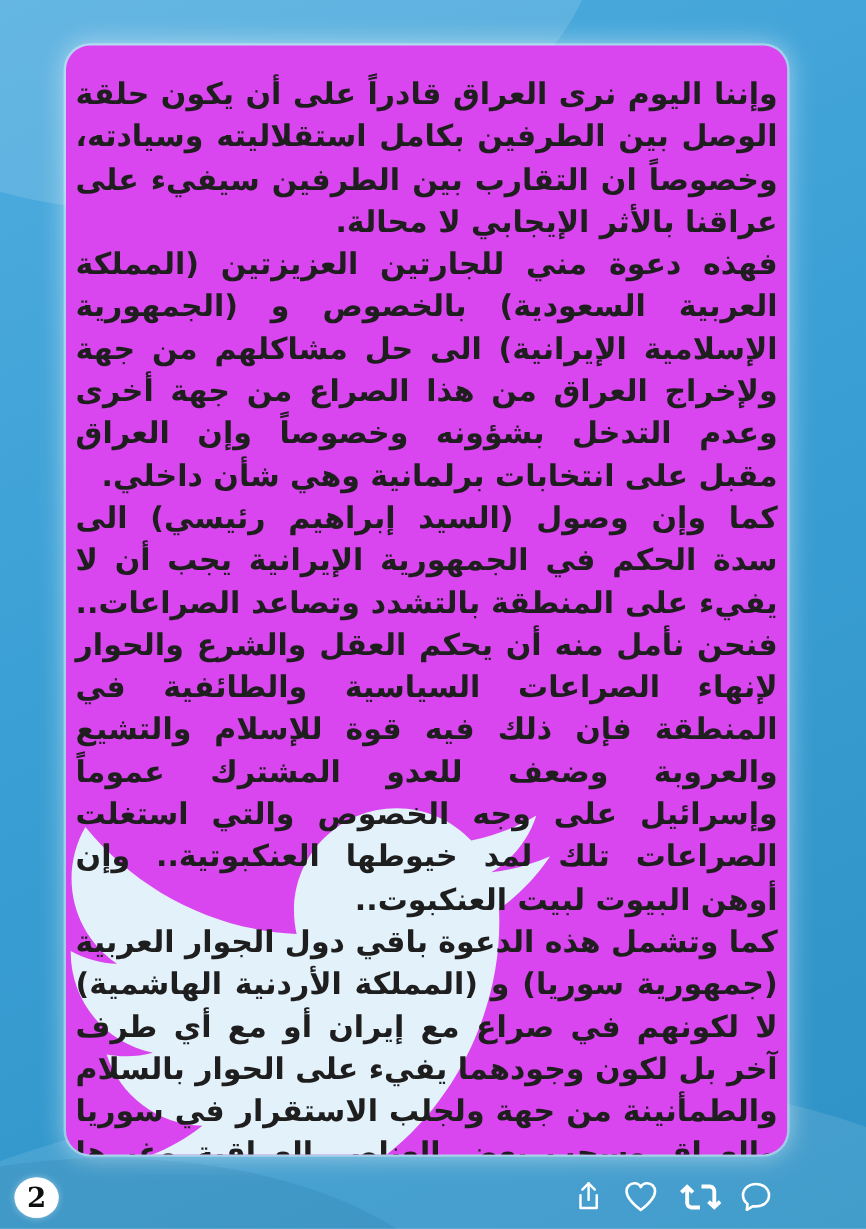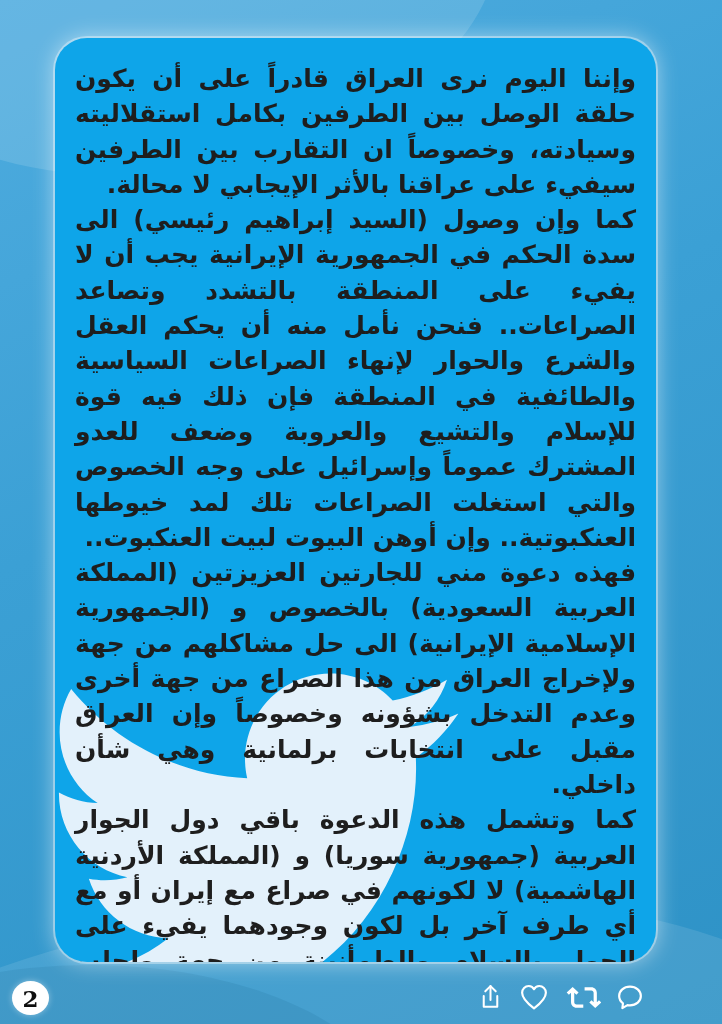--- a/index.html
+++ b/index.html
@@ -12,22 +12,22 @@
   .bg-shape { position:absolute; border-radius:50%; pointer-events:none; }
   .bg-top-left    { top:-200px; left:-140px; width:640px; height:370px;
                     background:rgba(255,255,255,0.13); transform:rotate(-10deg); }
   .bg-bottom-swoosh { top:905px; left:-280px; width:1150px; height:470px;
                     background:rgba(255,255,255,0.10); transform:rotate(-7deg); }
   .bg-bottom-left-dark { top:965px; left:-220px; width:620px; height:320px;
                     background:rgba(12,80,120,0.10); }
 
   .card {
     position:absolute; left:55px; top:38px; width:601px; height:924px;
-    background:#0ea5e9; border-radius:32px; overflow:hidden;
-    padding:23px 20px;
+    background:#d946ef; border-radius:20px; overflow:hidden;
+    padding:23px 8px;
     box-shadow:0 0 0 2px rgba(255,255,255,0.35), 0 0 22px rgba(255,255,255,0.55);
   }
   .watermark { position:absolute; left:-70px; top:585px; width:520px; height:440px; }
   .card-text {
     position:relative; direction:rtl; unicode-bidi:embed;
     text-align:justify; text-align-last:right;
     color:#1E1E1E; font-weight:bold;
     font-size:25px; line-height:35.3px;
   }
   .card-text p { margin:0; }
@@ -49,22 +49,22 @@
 <div class="bg-shape bg-top-left"></div>
 <div class="bg-shape bg-bottom-swoosh"></div>
 <div class="bg-shape bg-bottom-left-dark"></div>
 
 <div class="card">
   <svg class="watermark" viewBox="0 0 24 24" aria-hidden="true">
     <path fill="#E3F1FB" d="M23.643 4.937c-.835.37-1.732.62-2.675.733.962-.576 1.7-1.49 2.048-2.578-.9.534-1.897.922-2.958 1.13-.85-.904-2.06-1.47-3.4-1.47-2.572 0-4.658 2.086-4.658 4.66 0 .364.042.718.12 1.06-3.873-.195-7.304-2.05-9.602-4.868-.4.69-.63 1.49-.63 2.342 0 1.616.823 3.043 2.072 3.878-.764-.025-1.482-.234-2.11-.583v.06c0 2.257 1.605 4.14 3.737 4.568-.392.106-.803.162-1.227.162-.3 0-.593-.028-.877-.082.593 1.85 2.313 3.198 4.352 3.234-1.595 1.25-3.604 1.995-5.786 1.995-.376 0-.747-.022-1.112-.065 2.062 1.323 4.51 2.093 7.14 2.093 8.57 0 13.255-7.098 13.255-13.254 0-.2-.005-.402-.014-.602.91-.658 1.7-1.477 2.323-2.41z"></path>
   </svg>
   <div class="card-text">
     <p>وإننا اليوم نرى العراق قادراً على أن يكون حلقة الوصل بين الطرفين بكامل استقلاليته وسيادته، وخصوصاً ان التقارب بين الطرفين سيفيء على عراقنا بالأثر الإيجابي لا محالة.</p>
+    <p>فهذه دعوة مني للجارتين العزيزتين (المملكة العربية السعودية) بالخصوص و (الجمهورية الإسلامية الإيرانية) الى حل مشاكلهم من جهة ولإخراج العراق من هذا الصراع من جهة أخرى وعدم التدخل بشؤونه وخصوصاً وإن العراق مقبل على انتخابات برلمانية وهي شأن داخلي.</p>
     <p>كما وإن وصول (السيد إبراهيم رئيسي) الى سدة الحكم في الجمهورية الإيرانية يجب أن لا يفيء على المنطقة بالتشدد وتصاعد الصراعات.. فنحن نأمل منه أن يحكم العقل والشرع والحوار لإنهاء الصراعات السياسية والطائفية في المنطقة فإن ذلك فيه قوة للإسلام والتشيع والعروبة وضعف للعدو المشترك عموماً وإسرائيل على وجه الخصوص والتي استغلت الصراعات تلك لمد خيوطها العنكبوتية.. وإن أوهن البيوت لبيت العنكبوت..</p>
-    <p>فهذه دعوة مني للجارتين العزيزتين (المملكة العربية السعودية) بالخصوص و (الجمهورية الإسلامية الإيرانية) الى حل مشاكلهم من جهة ولإخراج العراق من هذا الصراع من جهة أخرى وعدم التدخل بشؤونه وخصوصاً وإن العراق مقبل على انتخابات برلمانية وهي شأن داخلي.</p>
     <p>كما وتشمل هذه الدعوة باقي دول الجوار العربية (جمهورية سوريا) و (المملكة الأردنية الهاشمية) لا لكونهم في صراع مع إيران أو مع أي طرف آخر بل لكون وجودهما يفيء على الحوار بالسلام والطمأنينة من جهة ولجلب الاستقرار في سوريا والعراق وسحب بعض العناصر العراقية وغيرها منها وخصوصاً بعد الانتخابات الأخيرة فيها من جهة أخرى..</p>
   </div>
 </div>
 
 <div class="page-badge">
   <span>2</span>
 </div>
 
 <div class="toolbar">
   <div class="action">

